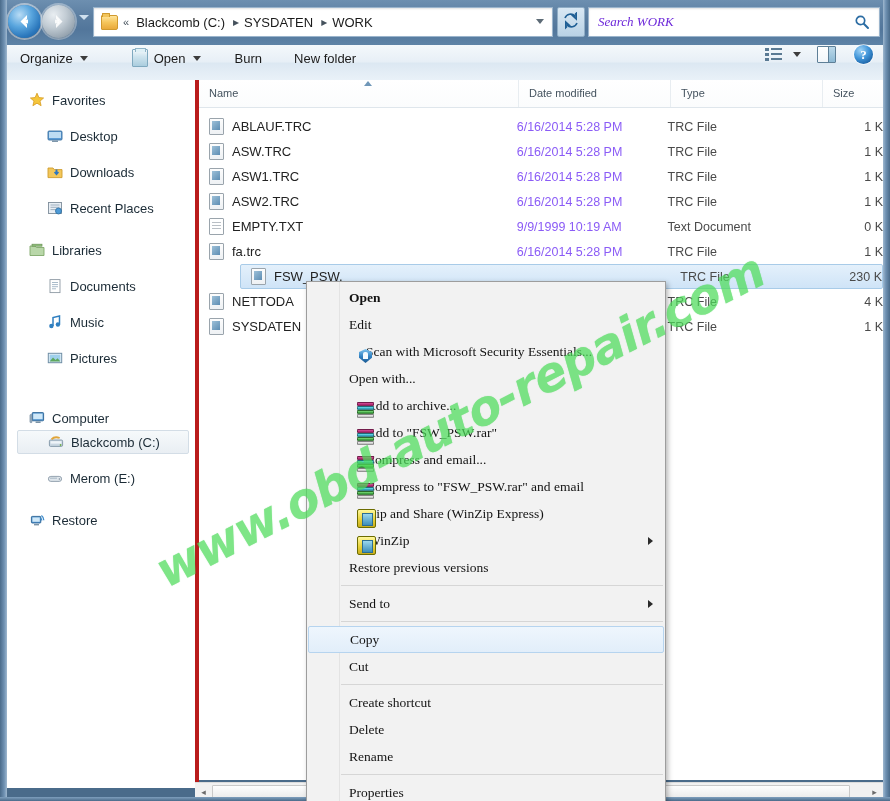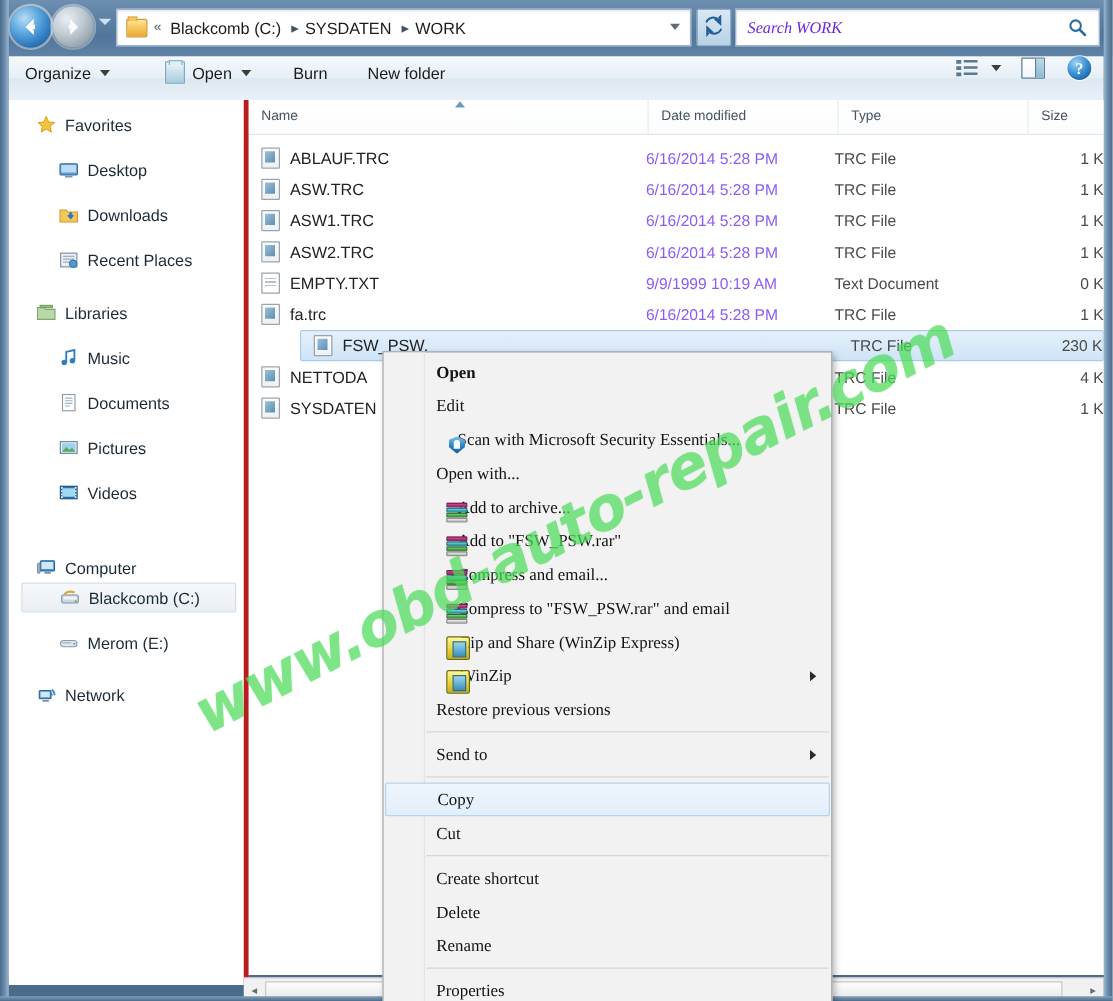--- a/index.html
+++ b/index.html
@@ -414,64 +414,45 @@
           <svg width="16" height="16" viewBox="0 0 16 16">
               <path d="M1 4 h5 l1.3 1.5 H15 v8 H1 Z" fill="#b9d7a9" stroke="#7fa86a" stroke-width=".9"></path>
               <rect x="3" y="2.2" width="10" height="2" fill="#8fbf79" stroke="#6b9357" stroke-width=".7"></rect>
             </svg>
         </span>
         <span>Libraries</span>
       </div>
       <div class="nav-item child">
         <span class="nav-ico">
           <svg width="16" height="16" viewBox="0 0 16 16">
+              <rect x="3" y="1.6" width="10" height="13" fill="#fff" stroke="#8e9aa4" stroke-width=".9"></rect>
+              <path d="M5 4.5 h6 M5 6.6 h6 M5 8.7 h6 M5 10.8 h4" stroke="#9fb3c4" stroke-width=".9"></path>
+            </svg>
+        </span>
+        <span>Documents</span>
+      </div>
+      <div class="nav-item child">
+        <span class="nav-ico">
+          <svg width="16" height="16" viewBox="0 0 16 16">
               <path d="M6 12 V3.5 L12.5 2 v8.4" fill="none" stroke="#2f7fc0" stroke-width="1.5"></path>
               <circle cx="4.4" cy="12" r="2.2" fill="#2f7fc0"></circle>
               <circle cx="10.9" cy="10.5" r="2.2" fill="#2f7fc0"></circle>
             </svg>
         </span>
         <span>Music</span>
       </div>
       <div class="nav-item child">
         <span class="nav-ico">
           <svg width="16" height="16" viewBox="0 0 16 16">
-              <rect x="3" y="1.6" width="10" height="13" fill="#fff" stroke="#8e9aa4" stroke-width=".9"></rect>
-              <path d="M5 4.5 h6 M5 6.6 h6 M5 8.7 h6 M5 10.8 h4" stroke="#9fb3c4" stroke-width=".9"></path>
-            </svg>
-        </span>
-        <span>Documents</span>
-      </div>
-      <div class="nav-item child">
-        <span class="nav-ico">
-          <svg width="16" height="16" viewBox="0 0 16 16">
               <rect x="1.3" y="3.3" width="13.4" height="9.4" fill="#eef4f8" stroke="#6f8ea6" stroke-width="1"></rect>
               <rect x="2.6" y="4.6" width="10.8" height="6.8" fill="#9fd0ec"></rect>
               <path d="M2.6 11.4 L6 7.6 L8.6 10 L10.6 8.2 L13.4 11.4 Z" fill="#5ea85e"></path>
             </svg>
         </span>
         <span>Pictures</span>
-      </div>
-      <div class="nav-item child">
-        <span class="nav-ico">
-          <svg width="16" height="16" viewBox="0 0 16 16">
-              <rect x="1.3" y="3" width="13.4" height="10" fill="#2f6fa8" stroke="#1f4f7c" stroke-width=".9"></rect>
-              <rect x="3" y="4.6" width="10" height="6.8" fill="#9fd8f2"></rect>
-              <g fill="#e8f4fb">
-                <rect x="1.8" y="3.6" width="1.4" height="1.4"></rect>
-                <rect x="1.8" y="6.2" width="1.4" height="1.4"></rect>
-                <rect x="1.8" y="8.8" width="1.4" height="1.4"></rect>
-                <rect x="1.8" y="11.1" width="1.4" height="1.4"></rect>
-                <rect x="12.8" y="3.6" width="1.4" height="1.4"></rect>
-                <rect x="12.8" y="6.2" width="1.4" height="1.4"></rect>
-                <rect x="12.8" y="8.8" width="1.4" height="1.4"></rect>
-                <rect x="12.8" y="11.1" width="1.4" height="1.4"></rect>
-              </g>
-            </svg>
-        </span>
-        <span>Videos</span>
       </div>
 
       <div class="nav-gap"></div>
 
 
       <div class="nav-gap"></div>
 
       <div class="nav-item">
         <span class="nav-ico">
           <svg width="16" height="16" viewBox="0 0 16 16">
@@ -510,21 +491,21 @@
       <div class="nav-item">
         <span class="nav-ico">
           <svg width="16" height="16" viewBox="0 0 16 16">
               <rect x="2.4" y="4.4" width="9.4" height="6.6" rx=".8" fill="#4c90cc" stroke="#2d6495" stroke-width=".9"></rect>
               <rect x="3.4" y="5.4" width="7.4" height="4.4" fill="#cfe8f8"></rect>
               <path d="M12.4 3.6 a6 6 0 0 1 2.4 4.6" fill="none" stroke="#3c8bcb" stroke-width="1.3"></path>
               <path d="M11.4 6 a3.4 3.4 0 0 1 1.4 2.5" fill="none" stroke="#3c8bcb" stroke-width="1.2"></path>
               <rect x="5" y="12" width="5" height="1.4" fill="#7c93a6"></rect>
             </svg>
         </span>
-        <span>Network</span>
+        <span>Restore</span>
       </div>
     </div>
 
     <div class="filepane">
 
       <div class="colhdr">
         <div class="sort-arrow"></div>
         <div class="col" style="left:0;width:320px">Name</div>
         <div class="col" style="left:320px;width:152px">Date modified</div>
         <div class="col" style="left:472px;width:152px">Type</div>

